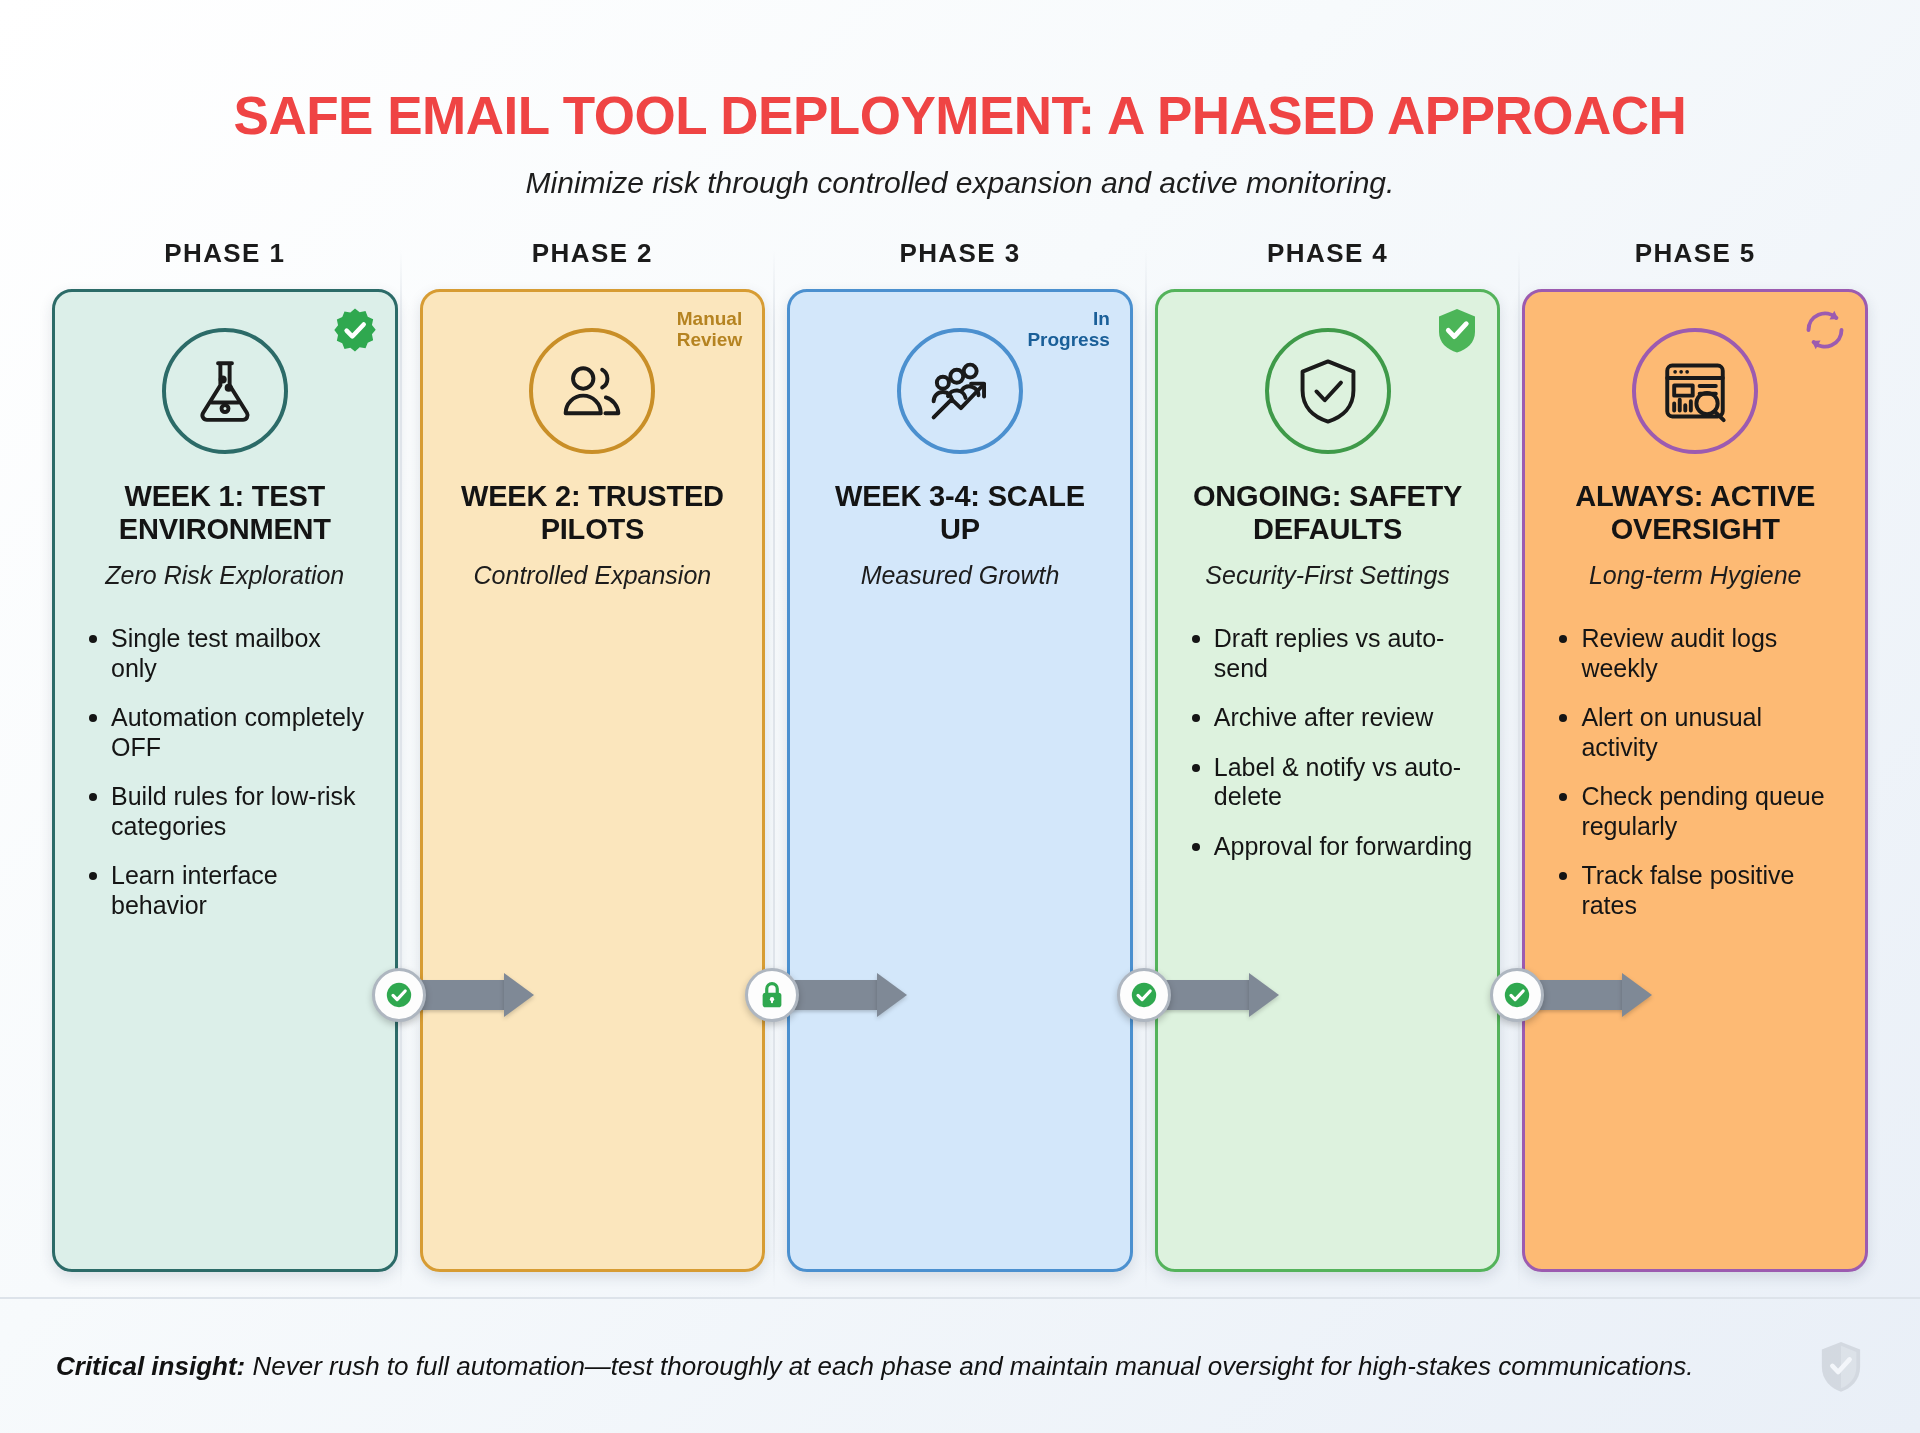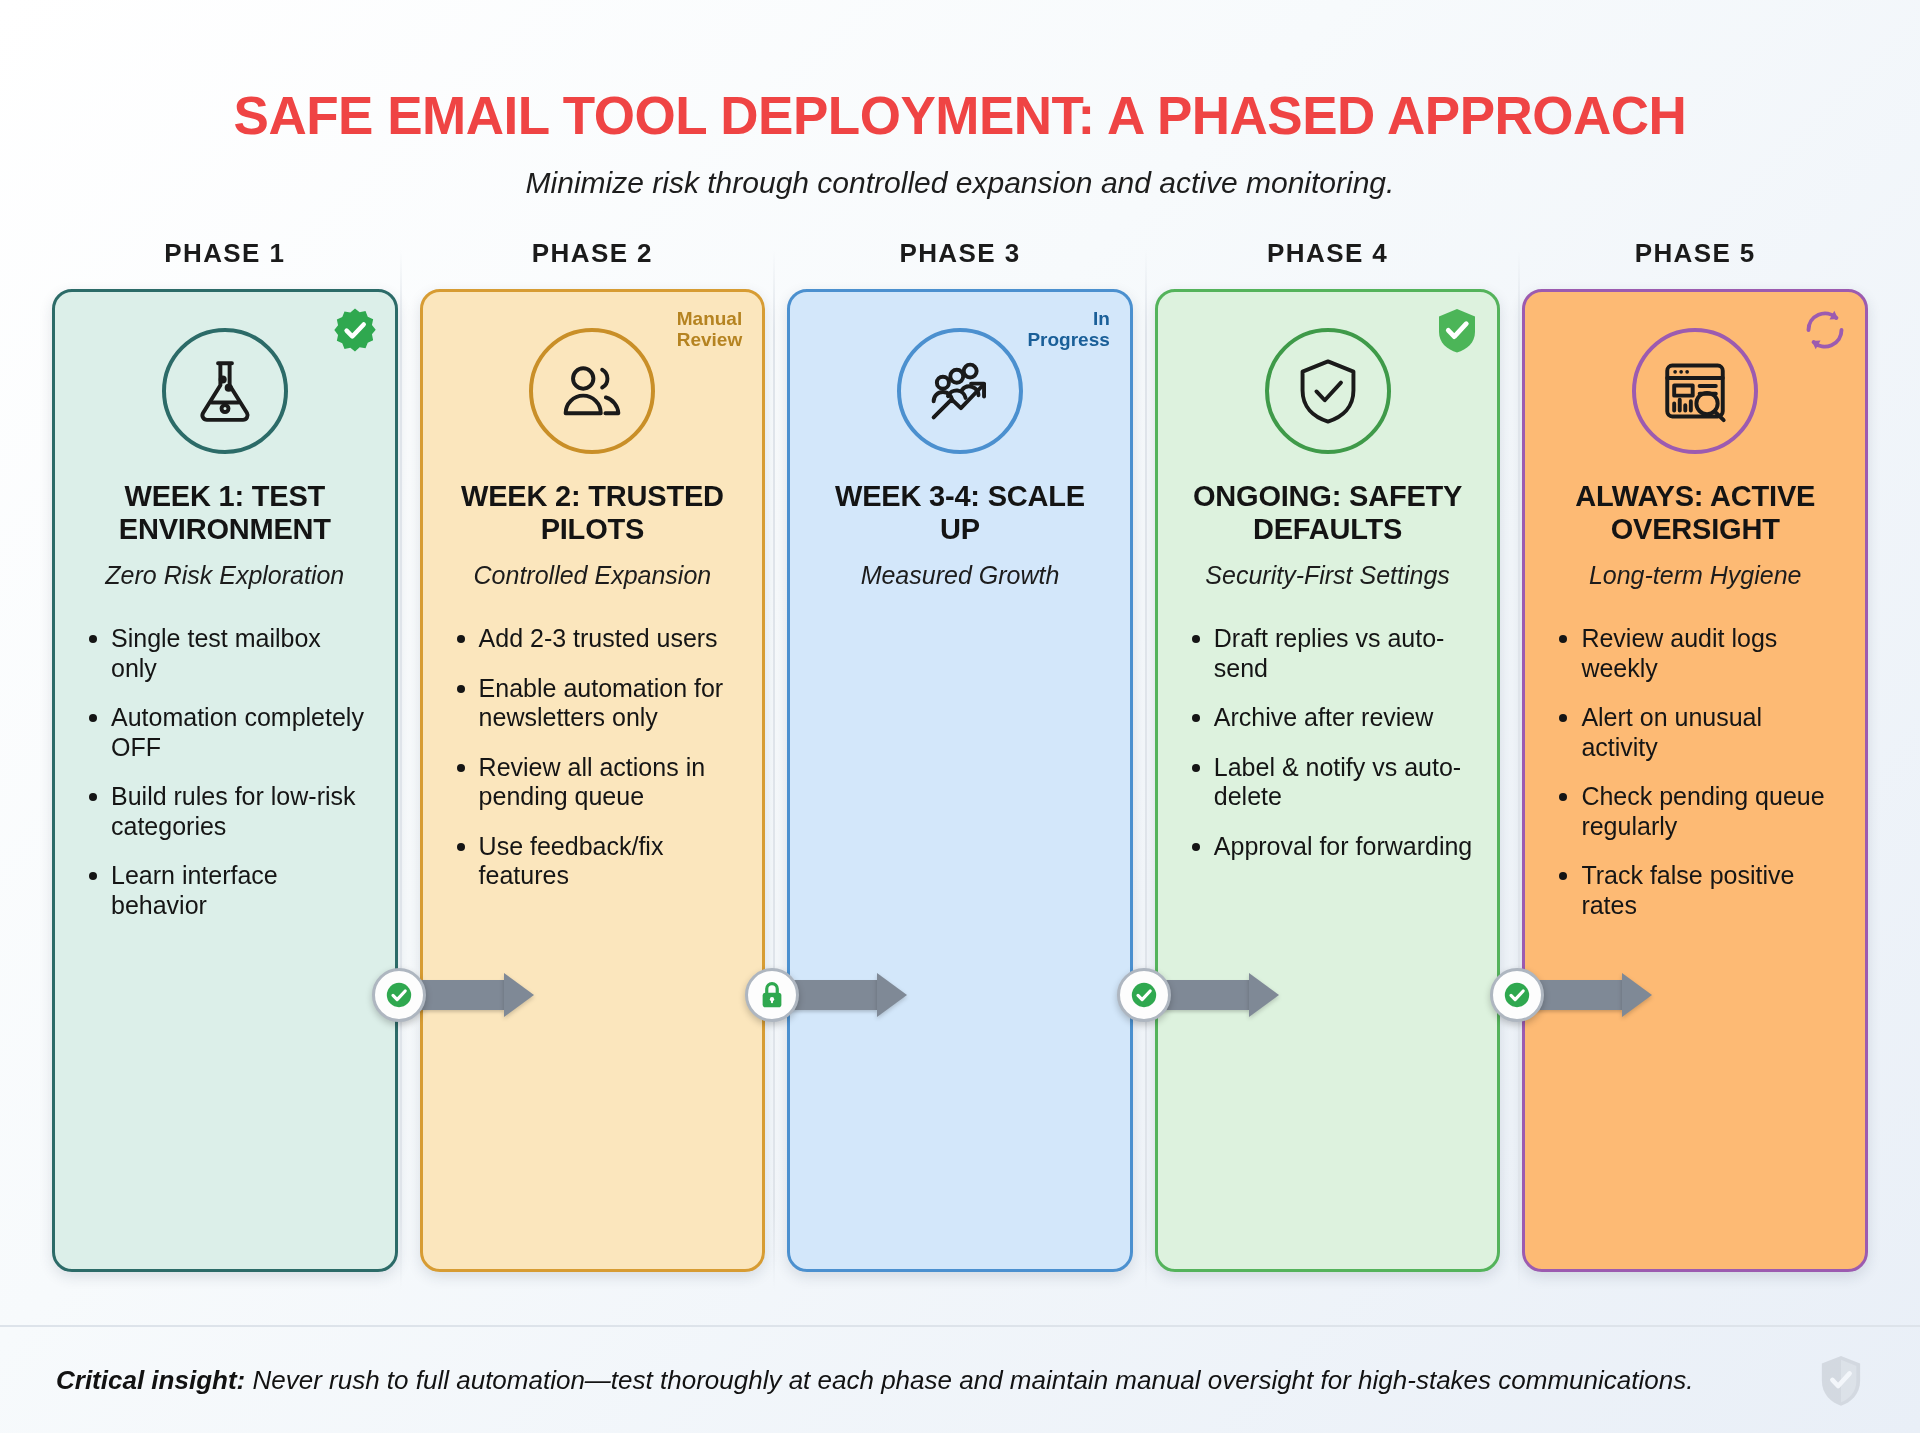--- a/index.html
+++ b/index.html
@@ -115,21 +115,21 @@
   .node {
     position: absolute; width: 54px; height: 54px; border-radius: 50%;
     background: #fdfdfd; border: 3px solid #aeb6c0;
     display: flex; align-items: center; justify-content: center;
     box-shadow: 0 3px 7px rgba(0,0,0,0.22);
   }
   .node svg { width: 30px; height: 30px; }
 
   
   .footer {
-    position: absolute; left: 0; right: 0; bottom: 0; height: 108px;
+    position: absolute; left: 0; right: 0; bottom: 0; height: 136px;
     border-top: 2px solid #dde3ea;
     display: flex; align-items: center;
     padding: 0 56px;
   }
   .footer-text {
     font-size: 26px; font-style: italic; color: #121212; flex: 1;
   }
   .footer-text b { font-weight: 800; font-style: italic; }
   .footer-logo { width: 46px; height: 52px; opacity: .45; }
 </style>
@@ -177,26 +177,20 @@
       <div class="icon-circle" style="border-color:#c98f28">
           <svg viewBox="0 0 32 32">
             <circle cx="12.2" cy="10.6" r="4.4" stroke="#1a1a1a" stroke-width="1.7" fill="none" stroke-linecap="round" stroke-linejoin="round"></circle>
             <path d="M4.6 25.6 a7.6 7.6 0 0 1 15.2 0 z" stroke="#1a1a1a" stroke-width="1.7" fill="none" stroke-linecap="round" stroke-linejoin="round"></path>
             <path d="M20.4 6.8 a4.4 4.4 0 0 1 0 7.7" stroke="#1a1a1a" stroke-width="1.7" fill="none" stroke-linecap="round" stroke-linejoin="round"></path>
             <path d="M22 18.8 a7.6 7.6 0 0 1 5.4 6.8 h-5.6" stroke="#1a1a1a" stroke-width="1.7" fill="none" stroke-linecap="round" stroke-linejoin="round"></path>
           </svg>
         </div>
       <div class="card-title">WEEK 2: TRUSTED PILOTS</div>
       <div class="card-sub">Controlled Expansion</div>
-      <ul class="bullets">
-          <li>Add 2-3 trusted users</li>
-          <li>Enable automation for newsletters only</li>
-          <li>Review all actions in pending queue</li>
-          <li>Use feedback/fix features</li>
-        </ul>
     </div>
     </div>
     <div class="col">
     <div class="phase-label">PHASE 3</div>
     <div class="card" style="background:#d3e7fa; border-color:#4b90cf">
       <div class="badge-text" style="color:#1a5f98">In<br>Progress</div>
       <div class="icon-circle" style="border-color:#4b90cf">
           <svg viewBox="0 0 32 32">
             <circle cx="8.6" cy="12.4" r="2.6" stroke="#1a1a1a" stroke-width="1.7" fill="none" stroke-linecap="round" stroke-linejoin="round"></circle>
             <circle cx="14.6" cy="9.6" r="2.8" stroke="#1a1a1a" stroke-width="1.7" fill="none" stroke-linecap="round" stroke-linejoin="round"></circle>

